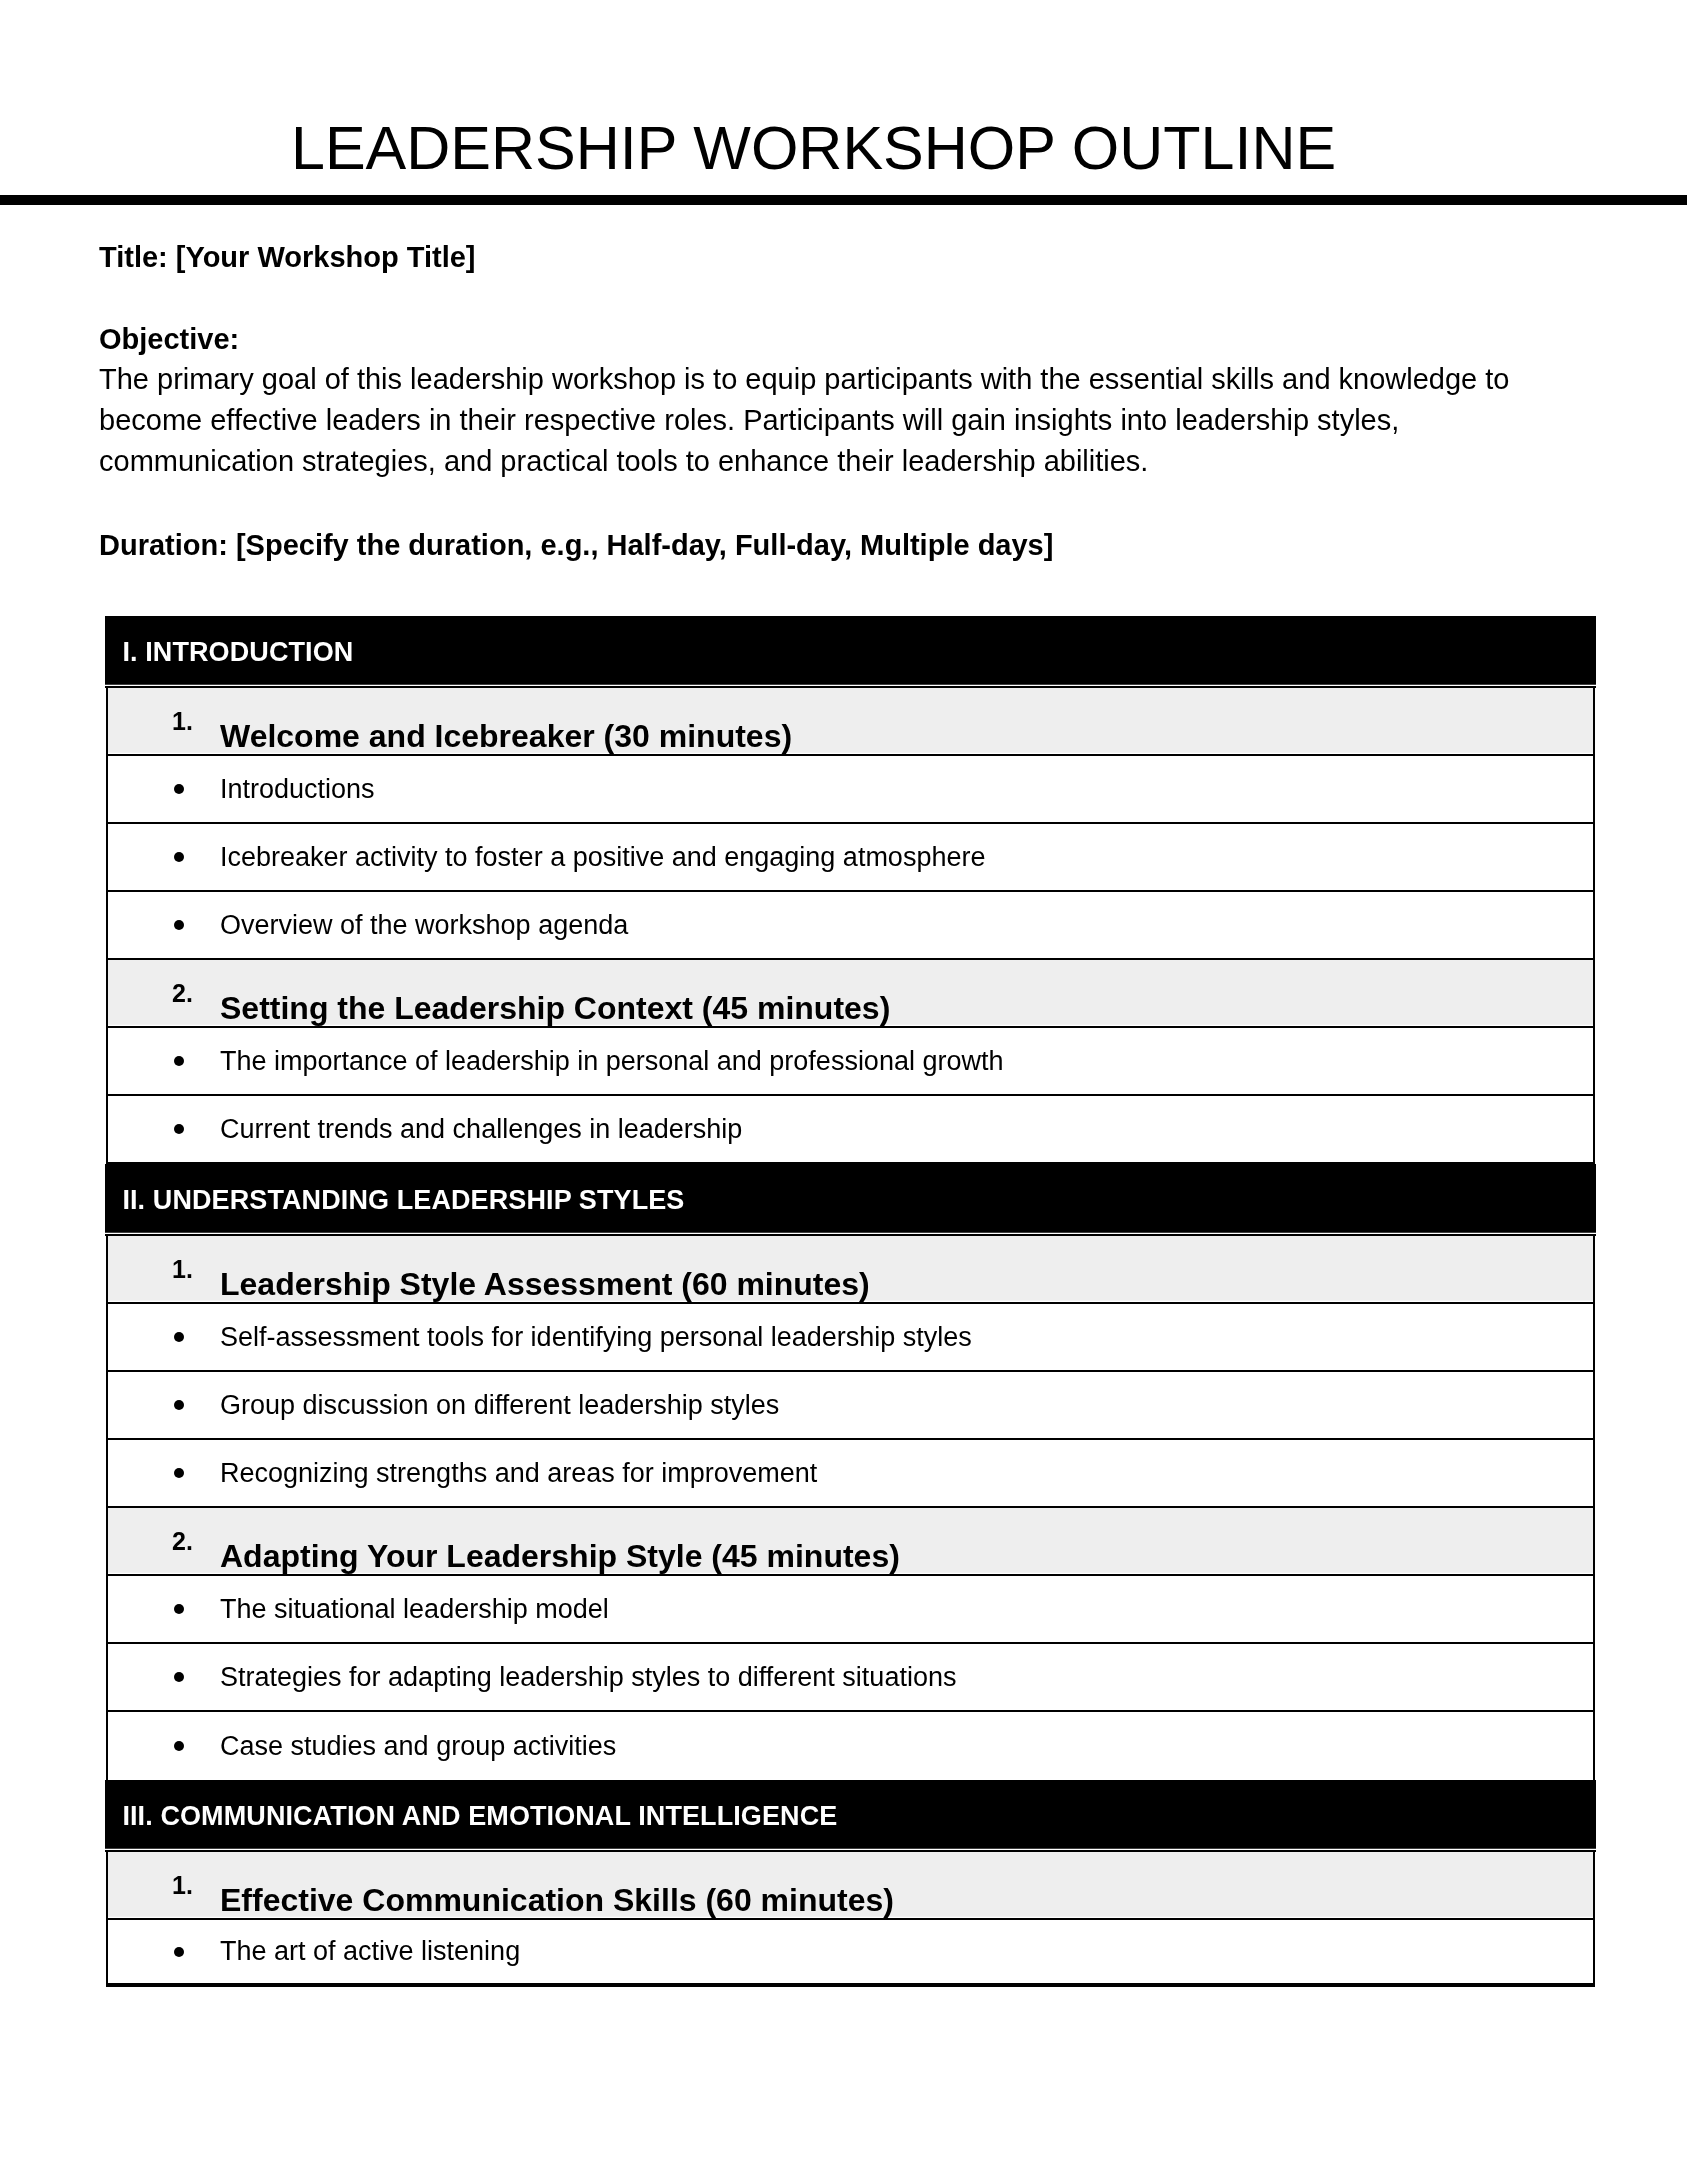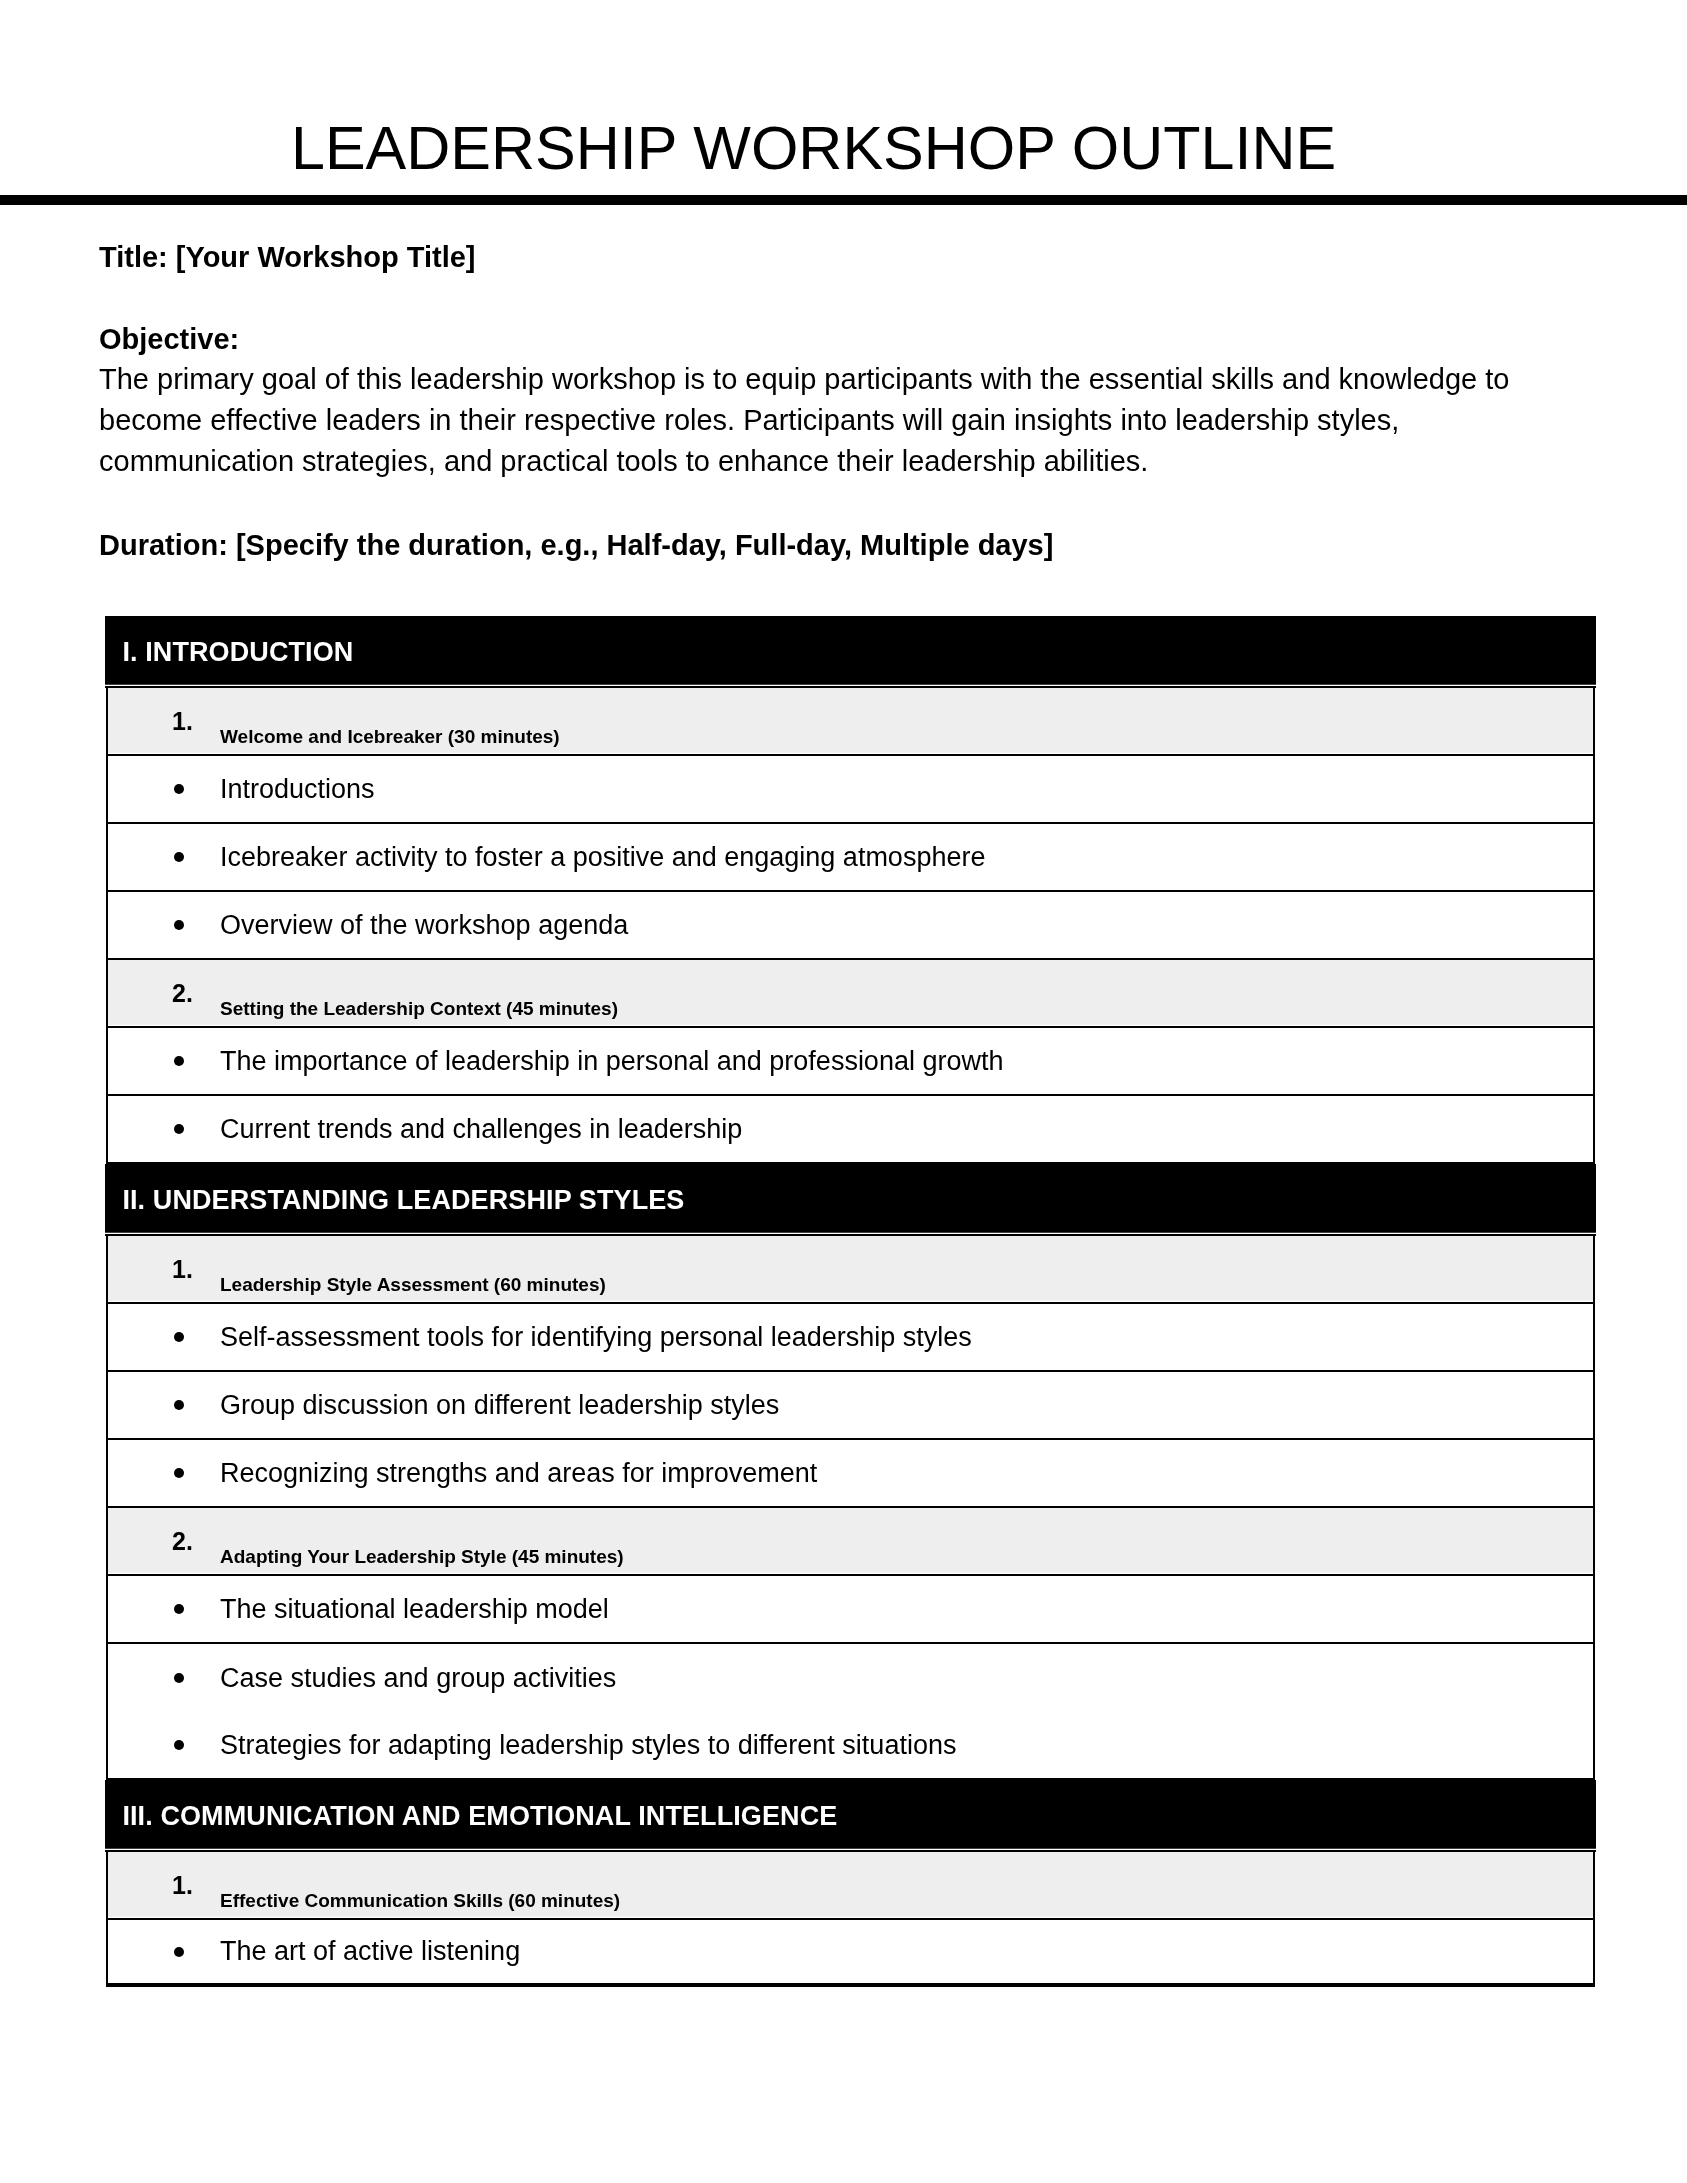--- a/index.html
+++ b/index.html
@@ -88,21 +88,21 @@
   }
   .row.subhead .num {
     position: absolute;
     left: 64px;
     font-size: 25px;
     font-weight: 700;
   }
   .row.subhead .sub-label {
     position: absolute;
     left: 112px;
-    font-size: 19px;
+    font-size: 32px;
     font-weight: 700;
     margin-top: 31px;
   }
   .row.bullet .dot {
     position: absolute;
     left: 66px;
     width: 10px;
     height: 10px;
     border-radius: 50%;
     background: #000000;
@@ -179,27 +179,27 @@
     <span class="item-label">Recognizing strengths and areas for improvement</span>
   </div>
   <div class="row subhead">
     <span class="num">2.</span>
     <span class="sub-label">Adapting Your Leadership Style (45 minutes)</span>
   </div>
   <div class="row bullet">
     <span class="dot"></span>
     <span class="item-label">The situational leadership model</span>
   </div>
+  <div class="row bullet">
+    <span class="dot"></span>
+    <span class="item-label">Strategies for adapting leadership styles to different situations</span>
+  </div>
   <div class="row bullet" style="border-bottom:none;">
     <span class="dot"></span>
     <span class="item-label">Case studies and group activities</span>
-  </div>
-  <div class="row bullet">
-    <span class="dot"></span>
-    <span class="item-label">Strategies for adapting leadership styles to different situations</span>
   </div>
 
   <div class="row section">
     <span class="section-label">III. COMMUNICATION AND EMOTIONAL INTELLIGENCE</span>
   </div>
   <div class="row subhead">
     <span class="num">1.</span>
     <span class="sub-label">Effective Communication Skills (60 minutes)</span>
   </div>
   <div class="row bullet" style="border-bottom:2.6px solid #000;padding-left:16px;">

